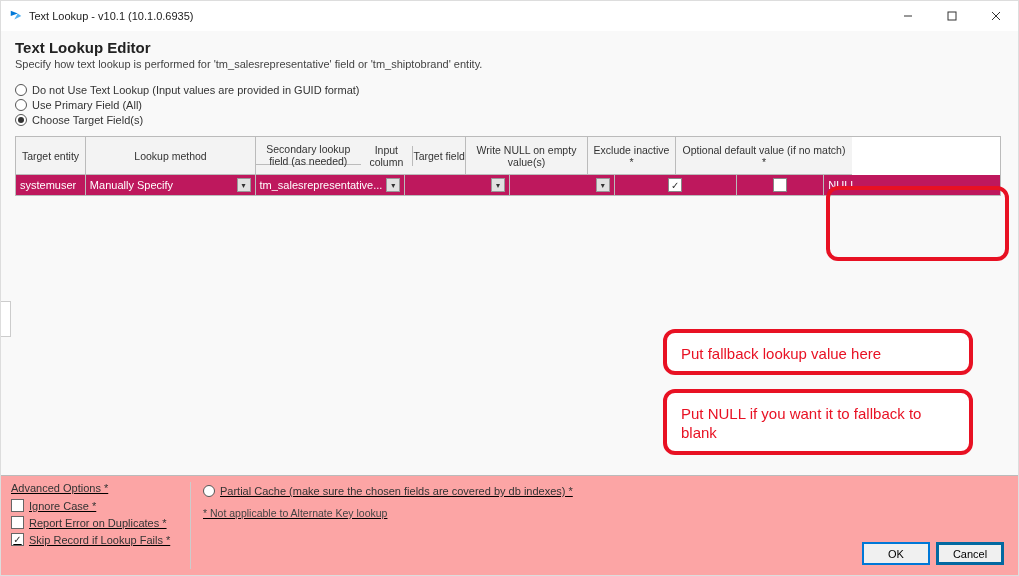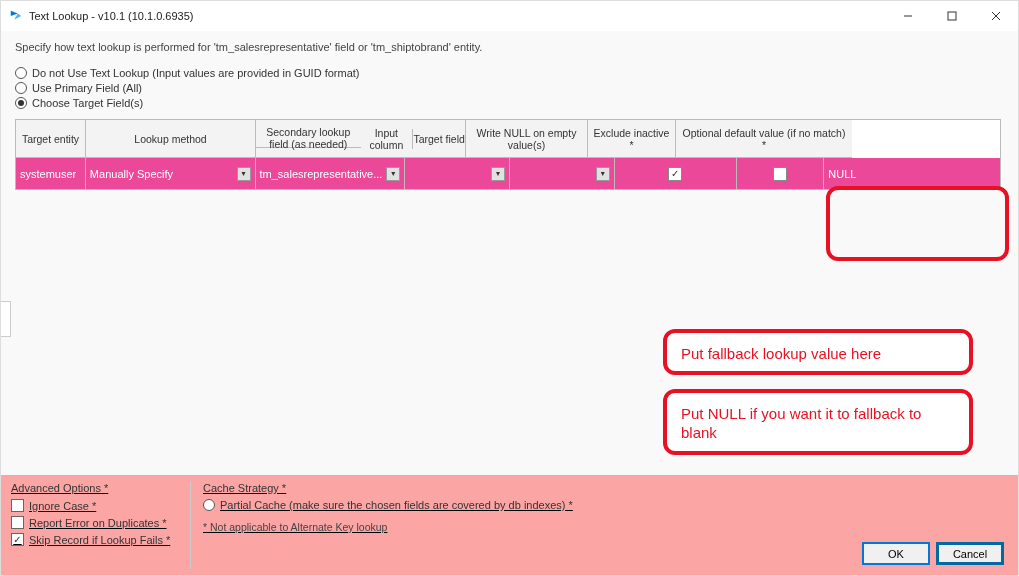--- a/index.html
+++ b/index.html
@@ -80,22 +80,22 @@
   .col-secondary-group .sec-top { border-bottom: 1px solid #bbb; height: 18px; display:flex; align-items:center; justify-content:center; width:100%; }
   .col-secondary-group .sec-bot { display:flex; width:100%; height: 20px; }
   .col-secondary-group .sec-bot > div { flex:1; border-right:1px solid #bbb; display:flex; align-items:center; justify-content:center; }
   .col-secondary-group .sec-bot > div:last-child { border-right:none; }
   .col-writenull { width: 122px; }
   .col-exclude { width: 88px; }
   .col-default { width: 176px; }
 
   .data-row {
     display: flex;
-    height: 31px;
-    background: #ec4899;
+    height: 20px;
+    background: #be185d;
     color: #fff;
     font-size: 11px;
   }
   .data-row .dcell {
     border-right: 1px solid #bbb;
     display: flex; align-items: center;
     padding: 0 4px;
     white-space: nowrap;
     overflow: hidden;
   }
@@ -193,20 +193,21 @@
     <div class="close">
       <svg width="10" height="10" viewBox="0 0 10 10">
           <line x1="1" y1="1" x2="9" y2="9" stroke="#333" stroke-width="1"></line>
           <line x1="9" y1="1" x2="1" y2="9" stroke="#333" stroke-width="1"></line>
         </svg>
     </div>
   </div>
 </div>
 
 <div class="content">
+  <div class="page-title">Text Lookup Editor</div>
   <div class="page-sub">Specify how text lookup is performed for 'tm_salesrepresentative' field or 'tm_shiptobrand' entity.</div>
 
   <div class="radios">
     <div class="radio-row">
       <span class="radio-dot"></span>
       <span>Do not Use Text Lookup (Input values are provided in GUID format)</span>
     </div>
     <div class="radio-row">
       <span class="radio-dot"></span>
       <span>Use Primary Field (All)</span>
@@ -286,21 +287,20 @@
     <div class="chk-row">
       <span class="chk"></span>
       <span>Report Error on Duplicates *</span>
     </div>
     <div class="chk-row">
       <span class="chk">✓</span>
       <span>Skip Record if Lookup Fails *</span>
     </div>
   </div>
   <div class="adv-right">
-    <div class="section-label">Cache Strategy *</div>
     <div class="radio-row">
       <span class="radio-dot"></span>
       <span>Partial Cache (make sure the chosen fields are covered by db indexes) *</span>
     </div>
     <div class="footnote">* Not applicable to Alternate Key lookup</div>
 
     <div class="buttons">
       <div class="btn primary">OK</div>
       <div class="btn">Cancel</div>
     </div>

